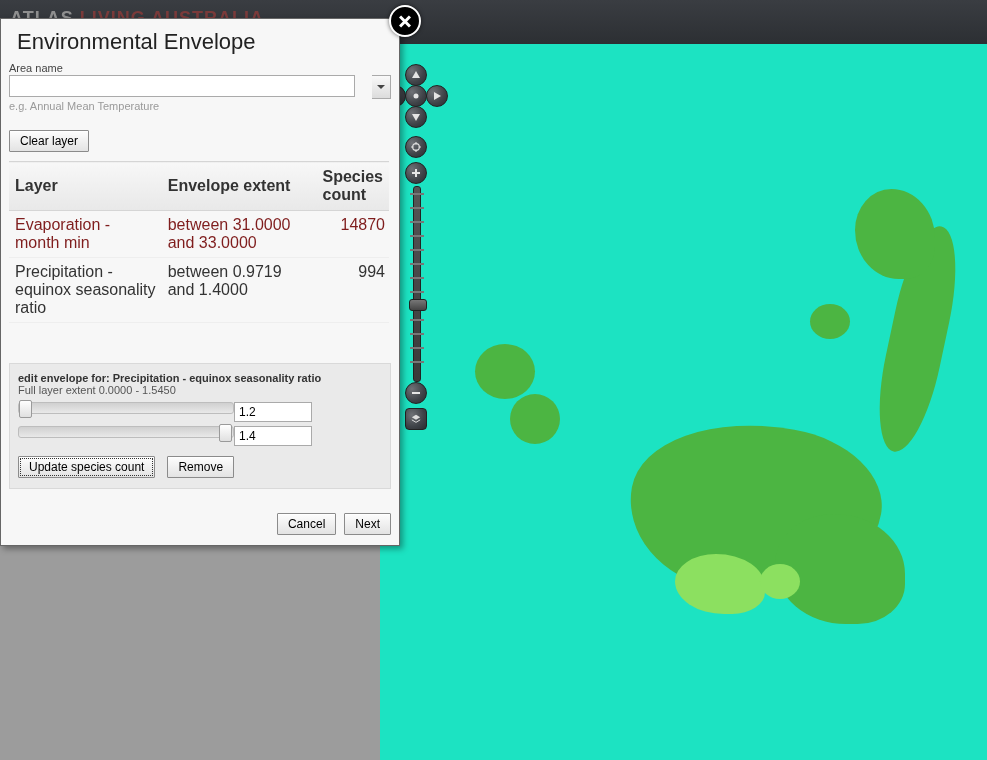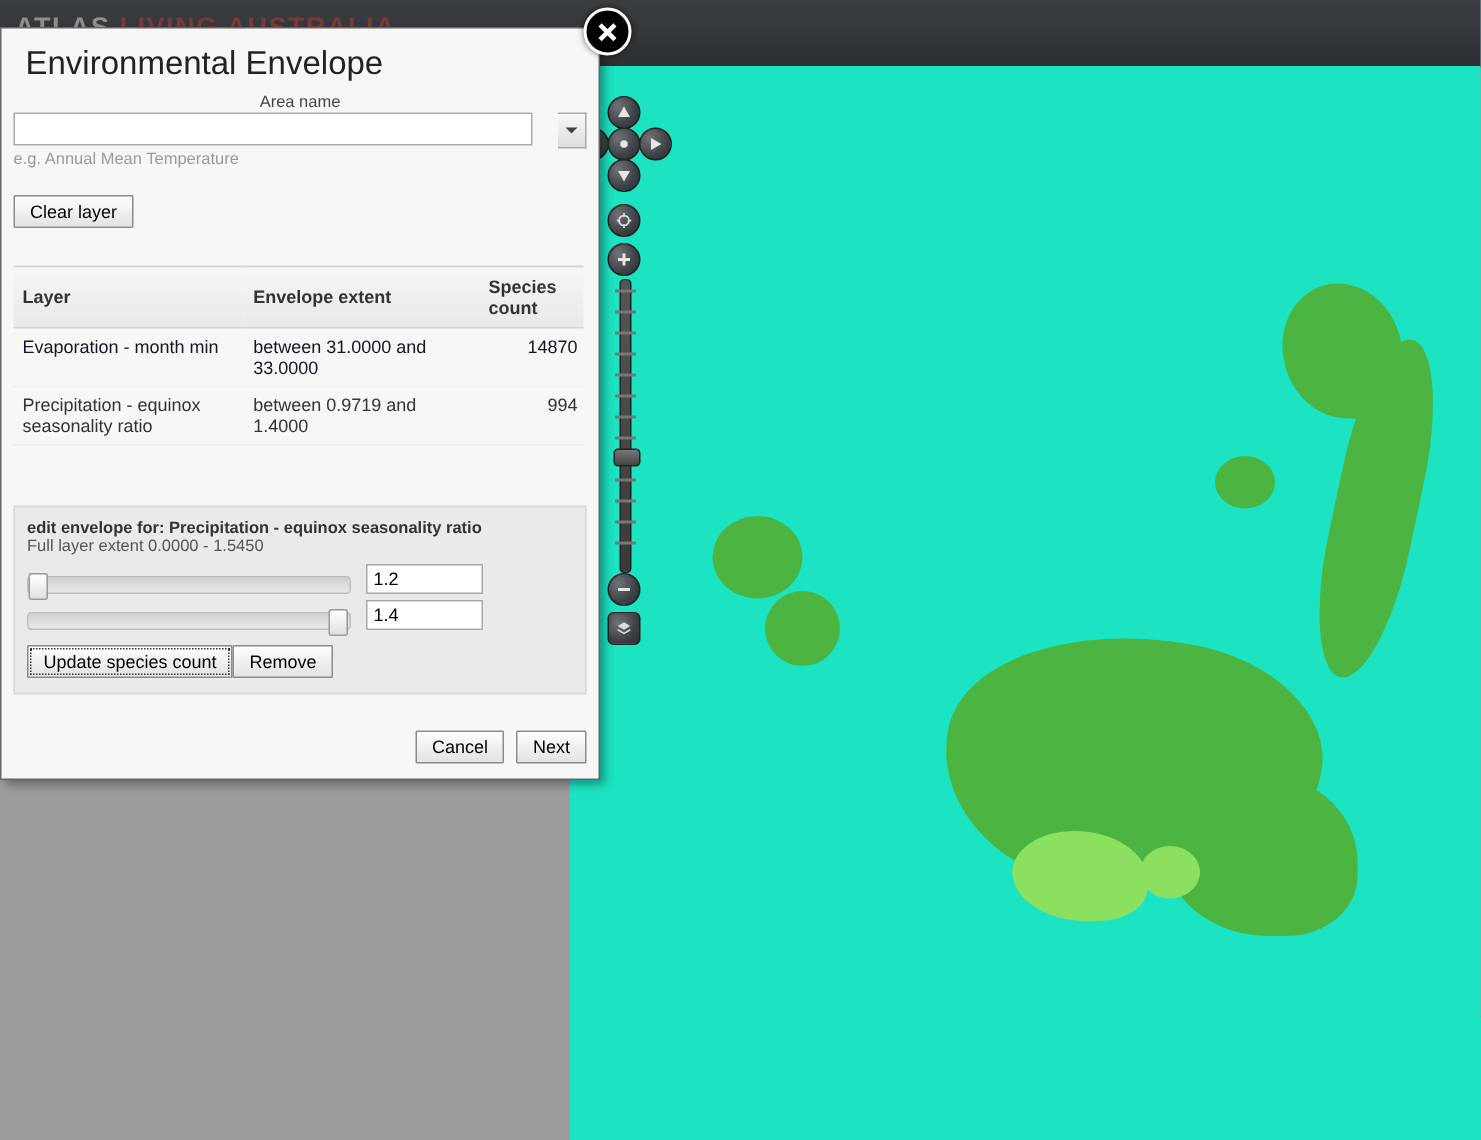--- a/index.html
+++ b/index.html
@@ -36,49 +36,49 @@
   .zoom-track{position:absolute;left:33px;top:142px;width:6px;height:194px;background:linear-gradient(#555,#3a3a3a);border-radius:3px;border:1px solid #222;}
   .zoom-tick{position:absolute;left:-4px;width:14px;height:2px;background:#777;}
   .zoom-handle{position:absolute;left:-5px;width:16px;height:10px;top:112px;background:linear-gradient(#777,#444);border:1px solid #222;border-radius:3px;cursor:pointer;}
   
   .modal{position:absolute;left:0;top:18px;width:398px;background:#f7f7f7;border:1px solid #666;box-shadow:3px 3px 6px rgba(0,0,0,.35);}
   .close-circle{position:absolute;left:389px;top:5px;width:28px;height:28px;border-radius:50%;background:#000;border:2px solid #fff;box-shadow:0 0 4px rgba(0,0,0,.6);display:flex;align-items:center;justify-content:center;cursor:pointer;z-index:10;}
   .close-circle:before,.close-circle:after{content:"";position:absolute;width:14px;height:3px;background:#fff;}
   .close-circle:before{transform:rotate(45deg);}
   .close-circle:after{transform:rotate(-45deg);}
   .modal-title{font-size:22px;font-weight:normal;color:#222;padding:10px 16px 6px;}
-  .row{padding:1px 20px;display:flex;align-items:center;gap:6px;flex-direction:column;}
+  .row{padding:1px 8px;display:flex;align-items:center;gap:6px;}
   .row label{font-size:11px;color:#444;white-space:nowrap;}
   .text-input{height:20px;border:1px solid #aaa;padding:0 4px;font-size:12px;background:#fff;}
   .area-name-input{width:224px;}
   .search-label{padding:5px 8px 3px;font-size:11px;color:#444;}
   .combo{margin:0 8px;position:relative;}
   .combo-input{width:336px;height:20px;border:1px solid #aaa;background:#fff;}
   .combo-btn{position:absolute;right:0;top:0;width:18px;height:22px;background:linear-gradient(#f9f9f9,#dcdcdc);border:1px solid #aaa;border-left:none;display:flex;align-items:center;justify-content:center;cursor:pointer;}
   .combo-btn:after{content:"";border:4px solid transparent;border-top-color:#444;margin-top:4px;}
   .hint{font-size:11px;color:#9a9a9a;padding:3px 8px 10px;}
   .btn{background:linear-gradient(#fdfdfd,#e3e3e3);border:1px solid #8b8b8b;padding:3px 10px;font-size:12px;cursor:pointer;border-radius:1px;box-shadow:0 1px 0 #fff inset;font-family:inherit;}
   .clear-layers{margin:8px 8px 8px;}
   
-  .tbl{width:380px;margin:17px 8px;border-collapse:collapse;font-size:12px;}
+  .tbl{width:380px;margin:1px 8px;border-collapse:collapse;font-size:16px;}
   .tbl th{background:linear-gradient(#f7f7f7,#e8e8e8);border:1px solid #d5d5d5;border-left:none;border-right:none;text-align:left;padding:6px 6px;font-weight:bold;color:#333;}
   .tbl th:last-child{text-align:left;width:58px;}
   .tbl td{padding:5px 6px;border-bottom:1px solid #eee;vertical-align:top;}
-  .tbl tr.dim td{color:#0f172a;}
+  .tbl tr.dim td{color:#7f1d1d;}
   .tbl tr.alt td{background:#f2f2f2;}
   .tbl td.num{text-align:right;padding-right:4px;}
   
   .edit-block{background:#eaeaea;margin:40px 8px 0;border:1px solid #d9d9d9;padding:8px 8px 10px;}
   .edit-caption{font-size:11px;font-weight:bold;color:#333;}
   .edit-sub{font-size:11px;color:#555;margin-bottom:6px;}
-  .slider-wrap{display:flex;align-items:flex-end;gap:10px;margin:4px 0;}
+  .slider-wrap{display:flex;align-items:flex-start;margin:4px 0;}
   .slider-track{position:relative;width:214px;height:10px;background:linear-gradient(#d0d0d0,#e9e9e9);border:1px solid #bdbdbd;border-radius:3px;}
   .slider-handle{position:absolute;top:-3px;width:11px;height:16px;background:linear-gradient(#fff,#e0e0e0);border:1px solid #9a9a9a;border-radius:2px;cursor:pointer;}
   .val-input{width:68px;height:18px;border:1px solid #aaa;background:#fff;padding:0 4px;font-size:12px;}
-  .edit-actions{margin-top:10px;display:flex;gap:0;}
+  .edit-actions{margin-top:10px;display:flex;gap:12px;}
   .edit-actions .btn.focus{outline:1px dotted #333;outline-offset:-3px;}
   
   .modal-footer{display:flex;justify-content:flex-end;gap:8px;padding:24px 8px 10px;}
 </style>
 </head>
 <body>
 
 <div class="app-header">
   <div class="app-title">
     <span>ATLAS</span>

